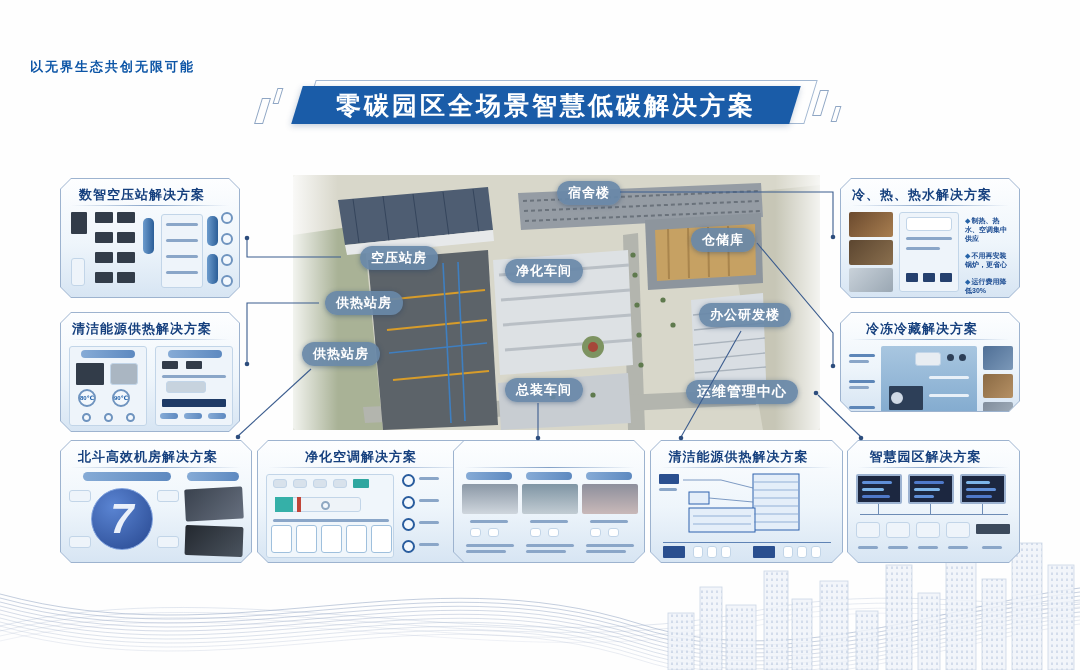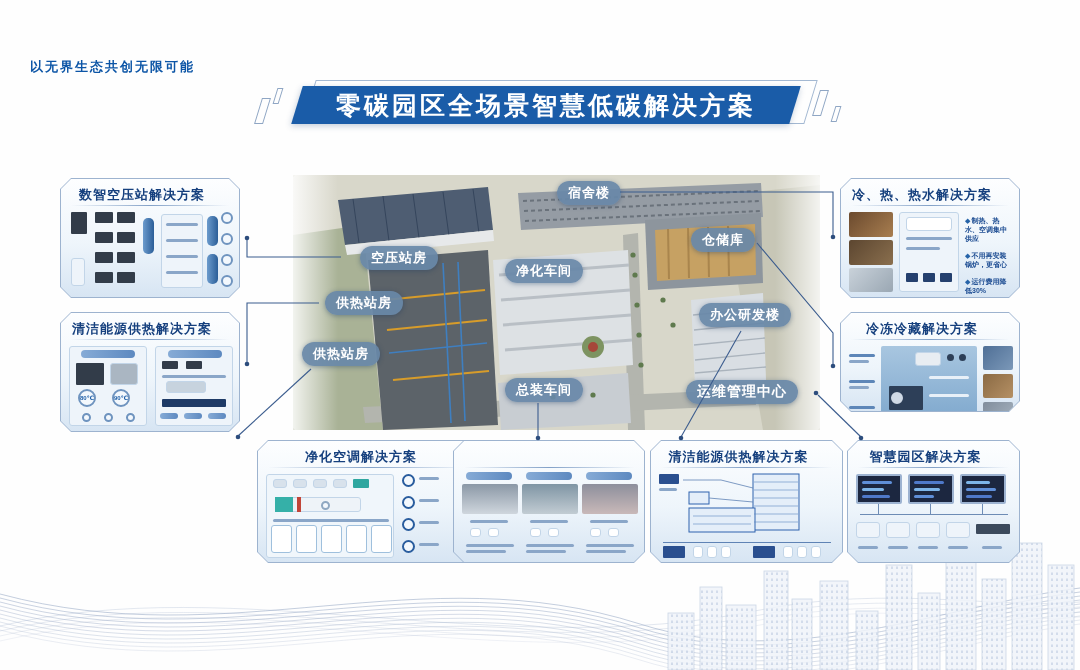--- a/index.html
+++ b/index.html
@@ -360,20 +360,37 @@
           <div class="cir" style="left:66px;top:8px;width:7px;height:7px;border-color:#2d3f58;background:#2d3f58;"></div>
           <div class="cir" style="left:78px;top:8px;width:7px;height:7px;border-color:#2d3f58;background:#2d3f58;"></div>
         </div>
         <div class="ph" style="left:134px;top:2px;width:30px;height:24px;background:linear-gradient(135deg,#4f6f96,#7b98b8);"></div>
         <div class="ph" style="left:134px;top:30px;width:30px;height:24px;background:linear-gradient(135deg,#8a6a44,#b59064);"></div>
         <div class="ph" style="left:134px;top:58px;width:30px;height:24px;background:linear-gradient(135deg,#808d9c,#aab6c2);"></div>
       </div>
     </div>
   </div>
 
+  <div class="card" style="left:60px;top:440px;width:192px;height:123px;">
+    <div class="card-in">
+      <div class="card-title">北斗高效机房解决方案</div>
+      <div class="card-div"></div>
+      <div class="card-body">
+        <div class="pillbar" style="left:14px;top:0;width:88px;height:9px;"></div>
+        <div class="pillbar" style="left:118px;top:0;width:52px;height:9px;"></div>
+        <div style="position:absolute;left:22px;top:16px;width:62px;height:62px;border-radius:50%;background:radial-gradient(circle at 35% 30%,#5a84d2,#27478f);border:1px solid #7ea0dd;color:#eaf0fa;font-size:42px;font-weight:800;font-style:italic;text-align:center;line-height:60px;">7</div>
+        <div class="panel" style="left:0;top:18px;width:22px;height:12px;"></div>
+        <div class="panel" style="left:88px;top:18px;width:22px;height:12px;"></div>
+        <div class="panel" style="left:0;top:64px;width:22px;height:12px;"></div>
+        <div class="panel" style="left:88px;top:64px;width:22px;height:12px;"></div>
+        <div class="ph" style="left:116px;top:16px;width:58px;height:32px;background:linear-gradient(135deg,#3a424e,#666f7e);transform:rotate(-3deg);"></div>
+        <div class="ph" style="left:116px;top:54px;width:58px;height:30px;background:linear-gradient(135deg,#23282f,#4b545f);transform:rotate(2deg);"></div>
+      </div>
+    </div>
+  </div>
 
   <div class="card" style="left:257px;top:440px;width:224px;height:123px;">
     <div class="card-in">
       <div class="card-title">净化空调解决方案</div>
       <div class="card-div"></div>
       <div class="card-body">
         <div class="panel" style="left:0;top:2px;width:128px;height:84px;background:#f0f6fb;">
           <div class="panel" style="left:6px;top:4px;width:14px;height:9px;background:#d8e2ec;"></div>
           <div class="panel" style="left:26px;top:4px;width:14px;height:9px;background:#d8e2ec;"></div>
           <div class="panel" style="left:46px;top:4px;width:14px;height:9px;background:#d8e2ec;"></div>

